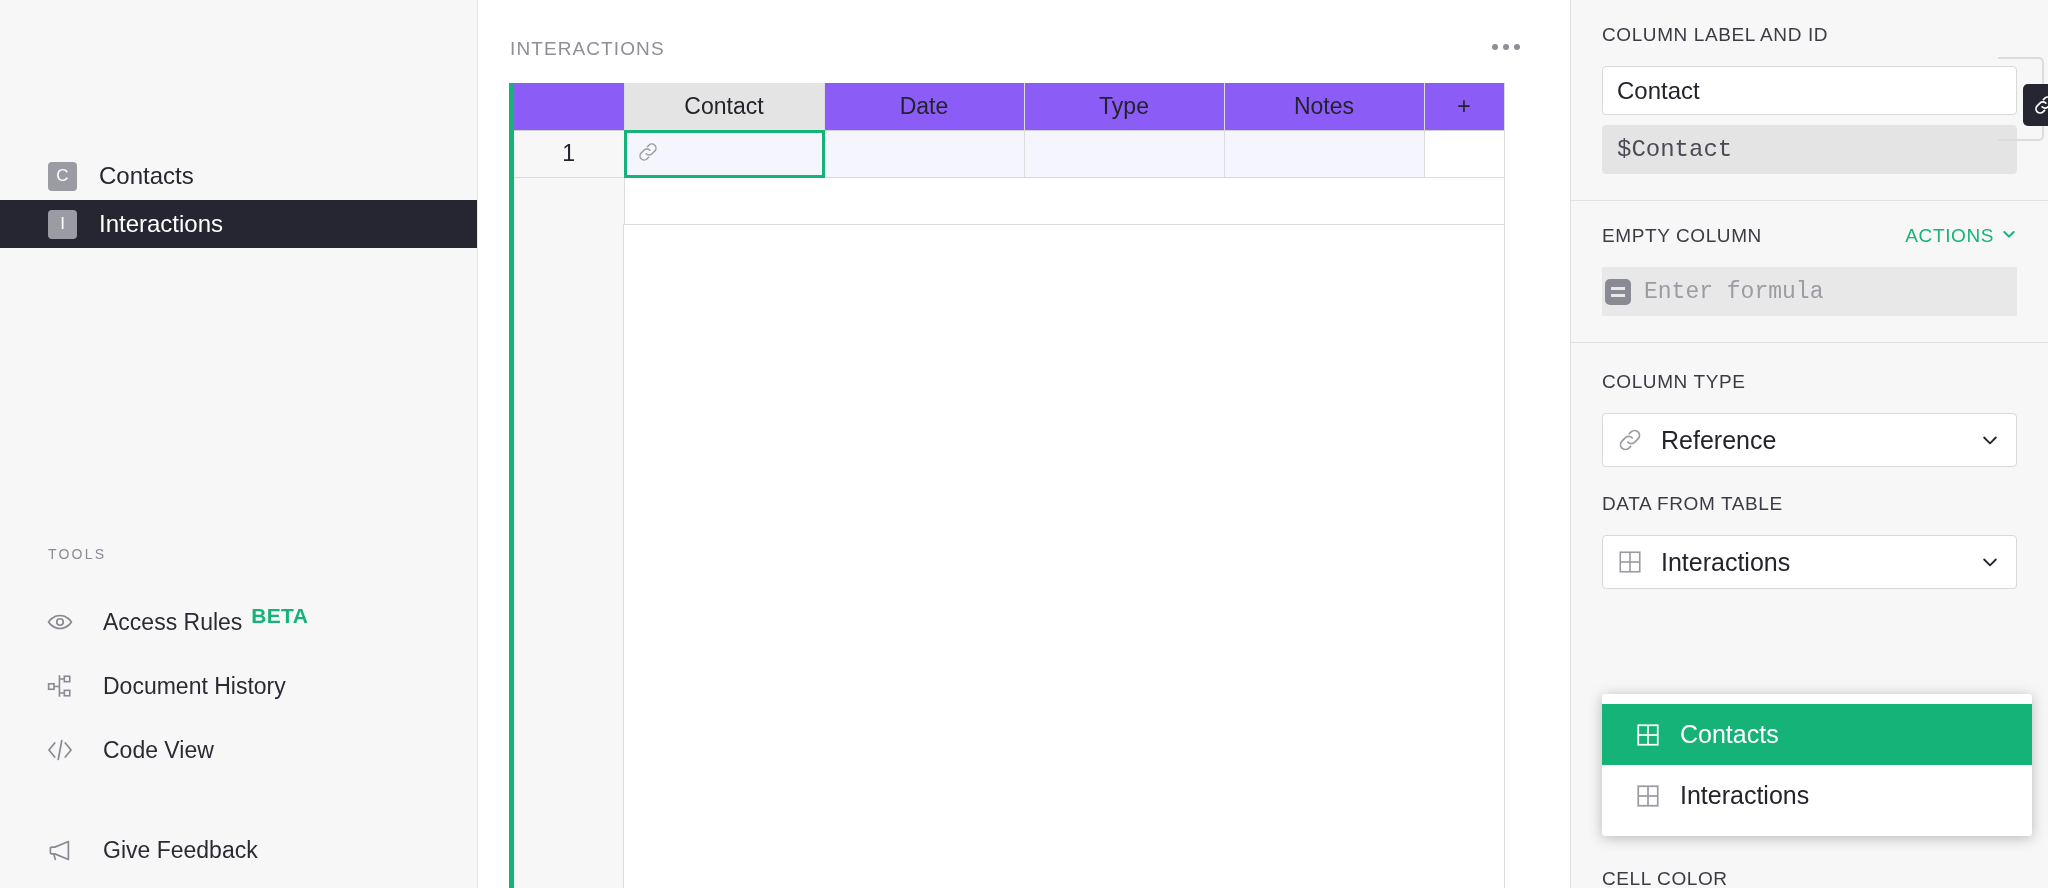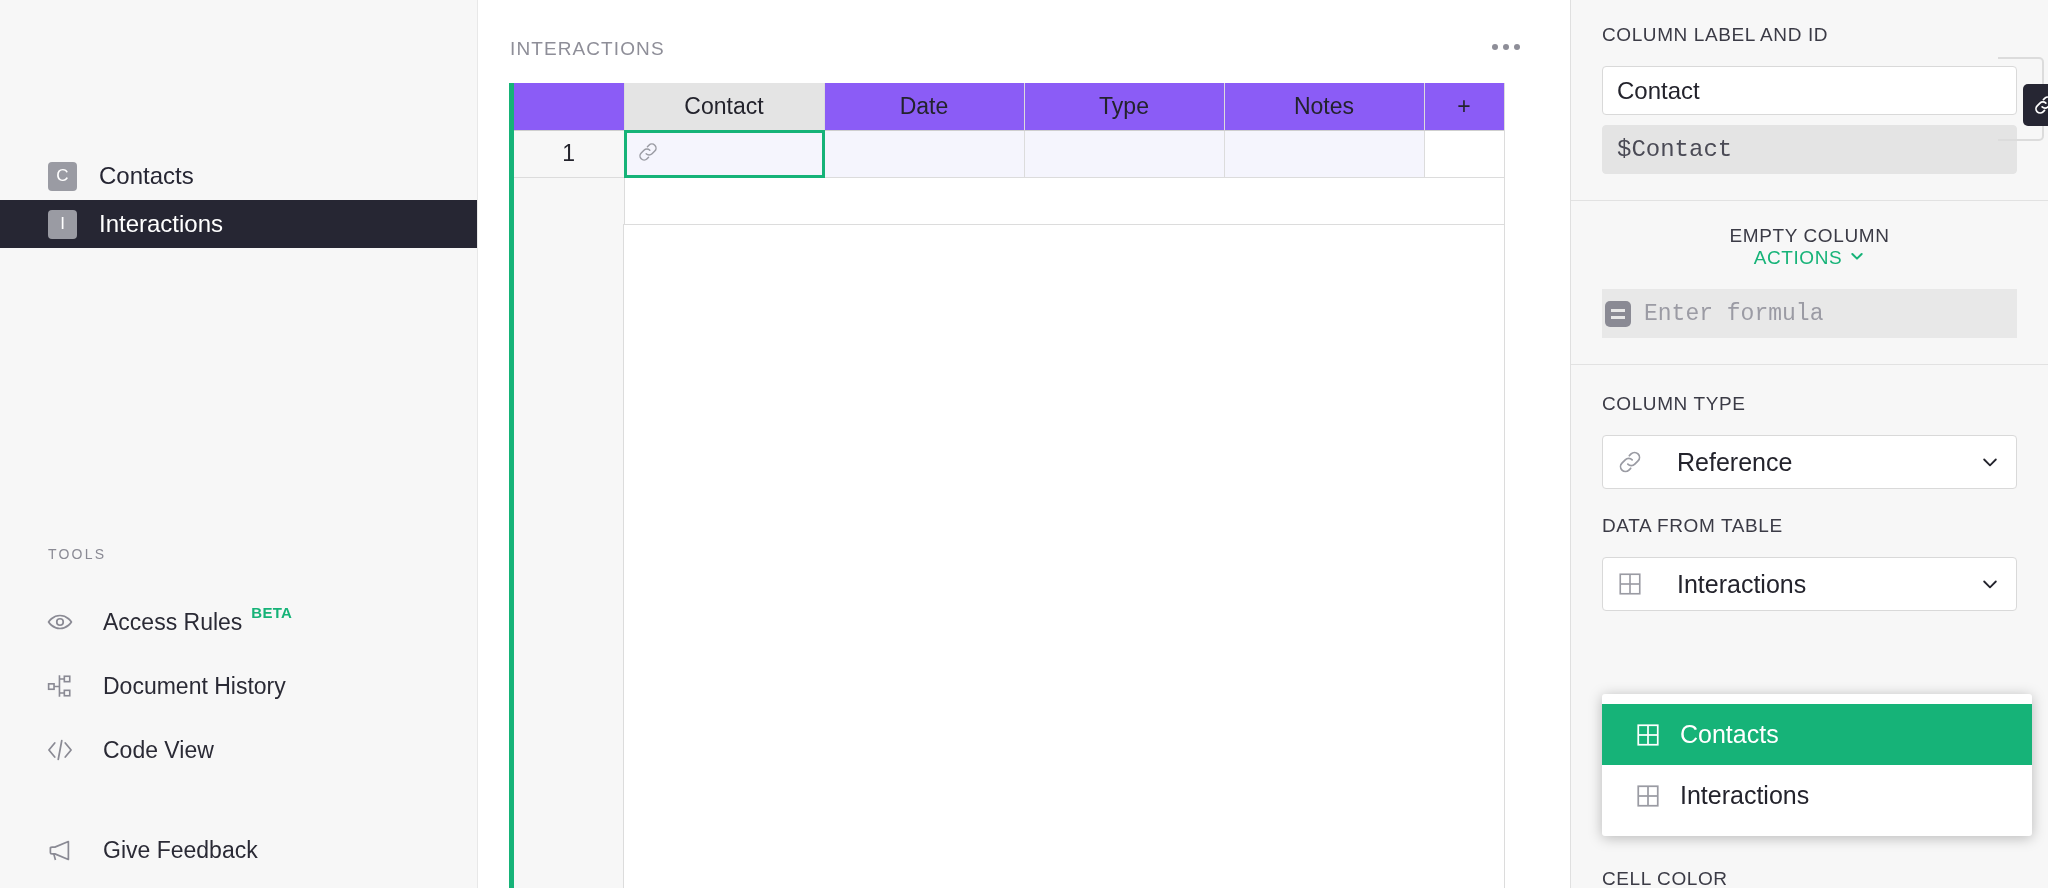--- a/index.html
+++ b/index.html
@@ -75,21 +75,21 @@
     height: 64px; padding-left: 45px;
     cursor: pointer;
   }
   .tool-icon {
     width: 30px; height: 30px; flex: 0 0 30px;
     display: flex; align-items: center; justify-content: center;
     color: #8a8a94;
   }
   .tool-label { margin-left: 28px; font-size: 23px; color: #2a2a35; }
   .beta-tag {
-    margin-left: 9px; font-size: 15px; font-weight: bold;
+    margin-left: 9px; font-size: 21px; font-weight: bold;
     color: #16b378; letter-spacing: 0.3px;
     align-self: flex-start; margin-top: 14px;
   }
   .tool-spacer { height: 36px; }
 
   
   .center {
     flex: 1 1 auto; position: relative; background: #ffffff;
     height: 888px;
   }
@@ -198,21 +198,21 @@
     border-radius: 0 5px 5px 0;
   }
   .link-btn {
     position: absolute; right: -17px; top: 84px;
     width: 42px; height: 42px; border-radius: 5px;
     background: #262633; color: #ffffff;
     display: flex; align-items: center; justify-content: center;
     cursor: pointer; z-index: 3;
   }
   .rp-row-head {
-    display: flex; align-items: center; justify-content: space-between; flex-direction: column;
+    display: flex; align-items: center; justify-content: space-between;
   }
   .actions-link {
     color: #16b378; font-size: 19px; letter-spacing: 0.6px;
     display: flex; align-items: center; gap: 7px; cursor: pointer;
   }
   .formula-box {
     width: 100%; height: 49px;
     background: #e8e8e8; border-radius: 0;
     display: flex; align-items: center; padding: 0 3px;
     cursor: text;
@@ -228,21 +228,21 @@
   .eq-icon::before { top: 8px; }
   .eq-icon::after { top: 15px; }
   .formula-placeholder {
     margin-left: 13px; font-size: 23px; color: #9b9ba4;
     font-family: "Liberation Mono", monospace;
   }
   .select-box {
     width: 100%; height: 54px;
     background: #ffffff; border: 1px solid #d9d9d9; border-radius: 4px;
     display: flex; align-items: center; padding: 0 14px;
-    cursor: pointer; position: relative; gap: 16px;
+    cursor: pointer; position: relative;
   }
   .select-icon { color: #9a9ba3; display: flex; align-items: center; flex: 0 0 28px; }
   .select-text { margin-left: 16px; font-size: 25px; color: #23232c; }
   .chev { position: absolute; right: 16px; color: #23232c; display: flex; }
 
   .dropdown {
     position: absolute; left: 31px; right: 16px;
     top: 694px;
     background: #ffffff;
     border-radius: 3px;

